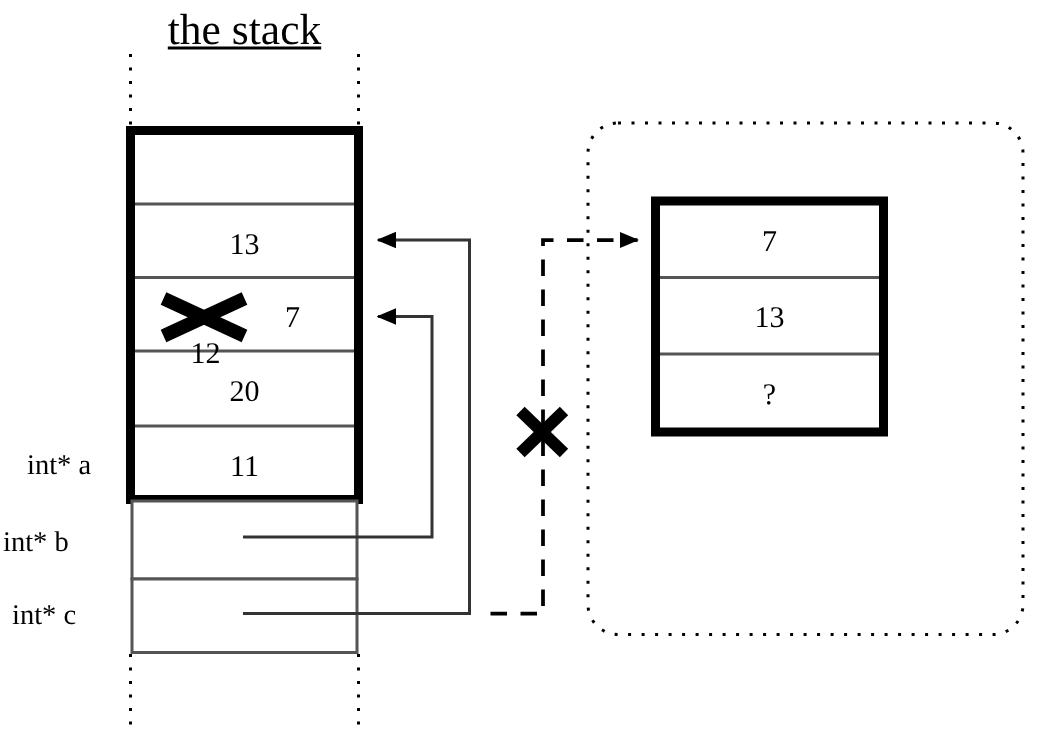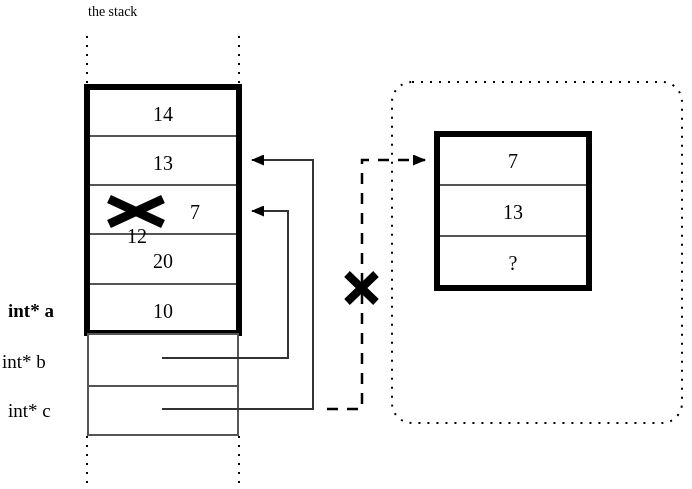--- a/index.html
+++ b/index.html
@@ -1,18 +1,18 @@
 <!DOCTYPE html>
 <html><head>
 <meta charset="utf-8">
 <style>
   html,body{margin:0;padding:0;background:#ffffff;}
   #root{position:relative;width:692px;height:489px;background:#ffffff;
         font-family:"Liberation Serif","DejaVu Serif",serif;color:#000;overflow:hidden;}
-  .ttl{position:absolute;font-size:14px;text-align:left;white-space:nowrap;}
+  .ttl{position:absolute;font-size:29px;text-align:center;white-space:nowrap;text-decoration:underline;}
   .cellnum{position:absolute;font-size:20px;text-align:center;}
   .ptrlabel{position:absolute;font-size:19px;white-space:nowrap;}
   svg.layer{position:absolute;left:0;top:0;width:692px;height:489px;}
 </style>
 </head>
 <body>
 
 <div id="root">
 
   <div class="ttl" style="left:88px;top:4px;width:150px;">the stack</div>
@@ -78,28 +78,27 @@
 
     <g>
       <rect x="437" y="134" width="152" height="154" fill="#fff" stroke="#000" stroke-width="6"></rect>
       <g stroke="#555" stroke-width="2">
         <line x1="440" y1="185" x2="586" y2="185"></line>
         <line x1="440" y1="236" x2="586" y2="236"></line>
       </g>
     </g>
   </svg>
 
-  <div class="cellnum" style="left:87px;top:103px;width:152px;">14</div>
   <div class="cellnum" style="left:87px;top:152px;width:152px;">13</div>
   <div class="cellnum" style="left:97px;top:201px;width:80px;margin-top:24px;">12</div>
   <div class="cellnum" style="left:165px;top:201px;width:60px;">7</div>
   <div class="cellnum" style="left:87px;top:250px;width:152px;">20</div>
-  <div class="cellnum" style="left:87px;top:300px;width:152px;">10</div>
+  <div class="cellnum" style="left:87px;top:300px;width:152px;">11</div>
 
-  <div class="ptrlabel" style="left:8px;top:300px;font-weight:bold;">int* a</div>
+  <div class="ptrlabel" style="left:18px;top:300px;">int* a</div>
   <div class="ptrlabel" style="left:2px;top:351px;">int* b</div>
   <div class="ptrlabel" style="left:8px;top:400px;">int* c</div>
 
   <div class="cellnum" style="left:437px;top:150px;width:152px;">7</div>
   <div class="cellnum" style="left:437px;top:201px;width:152px;">13</div>
   <div class="cellnum" style="left:437px;top:252px;width:152px;">?</div>
 
 </div>
 
 </body></html>

